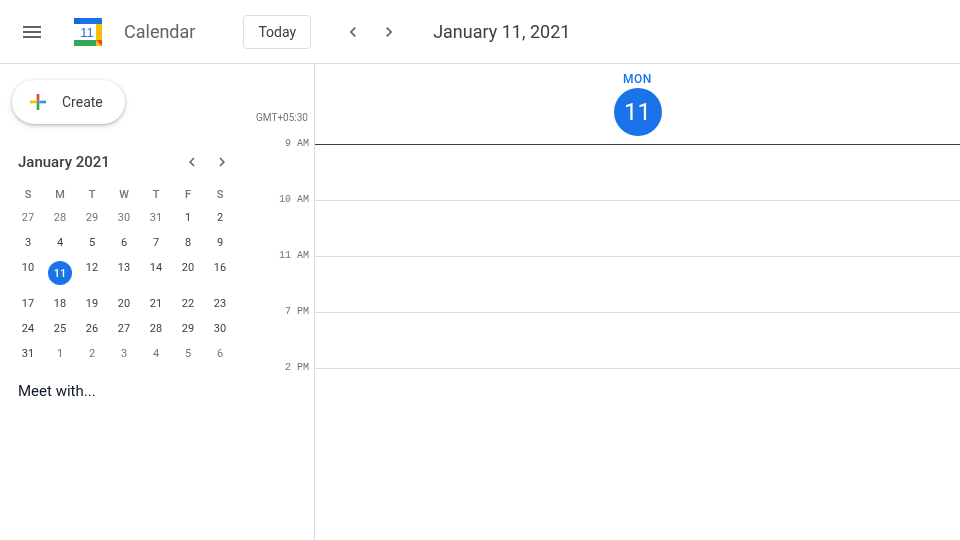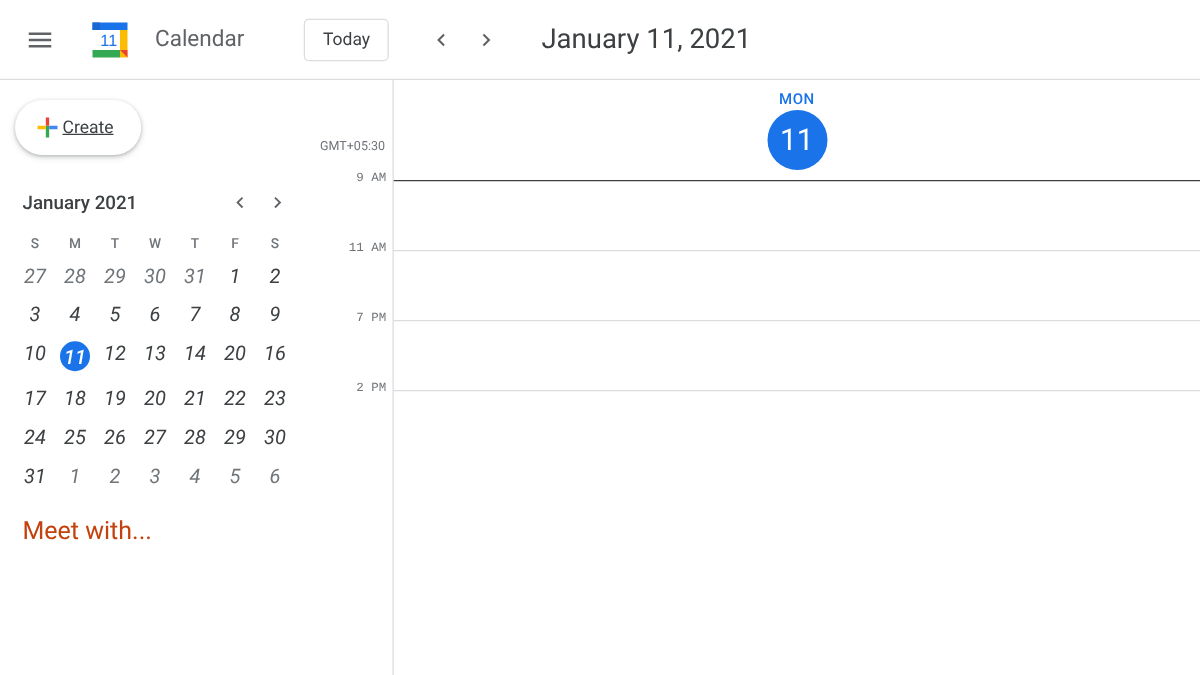--- a/index.html
+++ b/index.html
@@ -5,35 +5,35 @@
 * { box-sizing: border-box; margin: 0; padding: 0; }
 body { font-family: 'Google Sans', Roboto, Arial, sans-serif; color: #3c4043; background: #fff; width: 960px; height: 540px; overflow: hidden; }
 .header { display: flex; align-items: center; height: 64px; padding: 8px 8px; border-bottom: 1px solid #dadce0; gap: 8px; }
 .menu-btn { width: 48px; height: 48px; display: flex; align-items: center; justify-content: center; border-radius: 50%; cursor: pointer; }
 .menu-btn svg { width: 24px; height: 24px; }
 .logo { width: 40px; height: 40px; margin-left: 4px; position: relative; }
 .app-title { font-size: 18px; color: #5f6368; margin-left: 8px; margin-right: 40px; }
 .today-btn { border: 1px solid #dadce0; background: #fff; padding: 8px 14px; border-radius: 4px; font-size: 14px; color: #3c4043; cursor: pointer; font-family: inherit; }
 .nav-arrows { display: flex; gap: 4px; margin-left: 18px; margin-right: 12px; }
 .nav-arrow { width: 32px; height: 32px; display: flex; align-items: center; justify-content: center; border-radius: 50%; cursor: pointer; color: #5f6368; }
-.date-display { font-size: 22px; color: #3c4043; margin-left: 8px; }
+.date-display { font-size: 18px; color: #3c4043; margin-left: 8px; }
 .main { display: flex; height: calc(540px - 64px); }
 .sidebar { width: 256px; padding: 16px 20px 0 12px; flex-shrink: 0; }
-.create-btn { display: inline-flex; align-items: center; gap: 0; background: #fff; border: none; border-radius: 28px; padding: 10px 22px 10px 14px; box-shadow: 0 1px 3px rgba(60,64,67,0.3), 0 2px 6px rgba(60,64,67,0.15); cursor: pointer; font-family: inherit; font-size: 14px; color: #3c4043; margin-bottom: 24px; text-decoration: underline; }
+.create-btn { display: inline-flex; align-items: center; gap: 12px; background: #fff; border: none; border-radius: 28px; padding: 10px 22px 10px 14px; box-shadow: 0 1px 3px rgba(60,64,67,0.3), 0 2px 6px rgba(60,64,67,0.15); cursor: pointer; font-family: inherit; font-size: 14px; color: #3c4043; margin-bottom: 24px; }
 .plus-icon { width: 24px; height: 24px; }
 .mini-cal-header { display: flex; align-items: center; justify-content: space-between; margin-bottom: 8px; padding-left: 6px; }
 .mini-cal-title { font-size: 15px; color: #3c4043; font-weight: 500; }
 .mini-nav { display: flex; gap: 2px; }
 .mini-nav-btn { width: 28px; height: 28px; display: flex; align-items: center; justify-content: center; cursor: pointer; color: #5f6368; border-radius: 50%; }
 .mini-grid { display: grid; grid-template-columns: repeat(7, 1fr); gap: 0; }
 .dow { text-align: center; font-size: 11px; color: #70757a; padding: 4px 0; font-weight: 500; }
-.day-cell { text-align: center; font-size: 16px; padding: 6px 0; cursor: pointer; color: #3c4043; position: relative; font-style: italic; }
+.day-cell { text-align: center; font-size: 11px; padding: 6px 0; cursor: pointer; color: #3c4043; position: relative; }
 .day-cell.other-month { color: #70757a; }
 .day-cell.selected span { background: #1a73e8; color: #fff; border-radius: 50%; display: inline-flex; width: 24px; height: 24px; align-items: center; justify-content: center; font-weight: 500; }
-.meet-with { font-size: 20px; color: #c2410c; margin-top: 16px; padding-left: 6px; }
+.meet-with { font-size: 15px; color: #0f172a; margin-top: 16px; padding-left: 6px; }
 .schedule { flex: 1; position: relative; display: flex; }
 .tz-col { width: 58px; flex-shrink: 0; position: relative; }
 .tz-label { position: absolute; top: 48px; right: 6px; font-size: 10px; color: #70757a; }
 .day-col { flex: 1; border-left: 1px solid #dadce0; position: relative; }
 .day-header { height: 80px; display: flex; flex-direction: column; align-items: center; padding-top: 8px; }
 .day-name { font-size: 12px; color: #1a73e8; font-weight: 500; letter-spacing: 0.5px; }
 .day-num-circle { width: 48px; height: 48px; background: #1a73e8; border-radius: 50%; display: flex; align-items: center; justify-content: center; color: #fff; font-size: 24px; margin-top: 2px; cursor: pointer; }
 .grid-area { position: relative; font-family: Liberation Mono, monospace; }
 .hour-row { height: 56px; border-top: 1px solid #dadce0; position: relative; }
 .hour-label { position: absolute; left: -52px; top: -7px; font-size: 10px; color: #70757a; width: 46px; text-align: right; }
@@ -166,20 +166,23 @@
     <div class="day-col">
       <div class="day-header">
         <div class="day-name">MON</div>
         <div class="day-num-circle">11</div>
       </div>
       <div class="grid-area" id="hour-grid">
           <div class="hour-row first-line">
             <div class="hour-label">9 AM</div>
           </div>
           <div class="hour-row">
+            <div class="hour-label">10 AM</div>
+          </div>
+          <div class="hour-row">
             <div class="hour-label">11 AM</div>
           </div>
           <div class="hour-row">
             <div class="hour-label">7 PM</div>
           </div>
           <div class="hour-row">
             <div class="hour-label">2 PM</div>
           </div>
         </div>
     </div>

